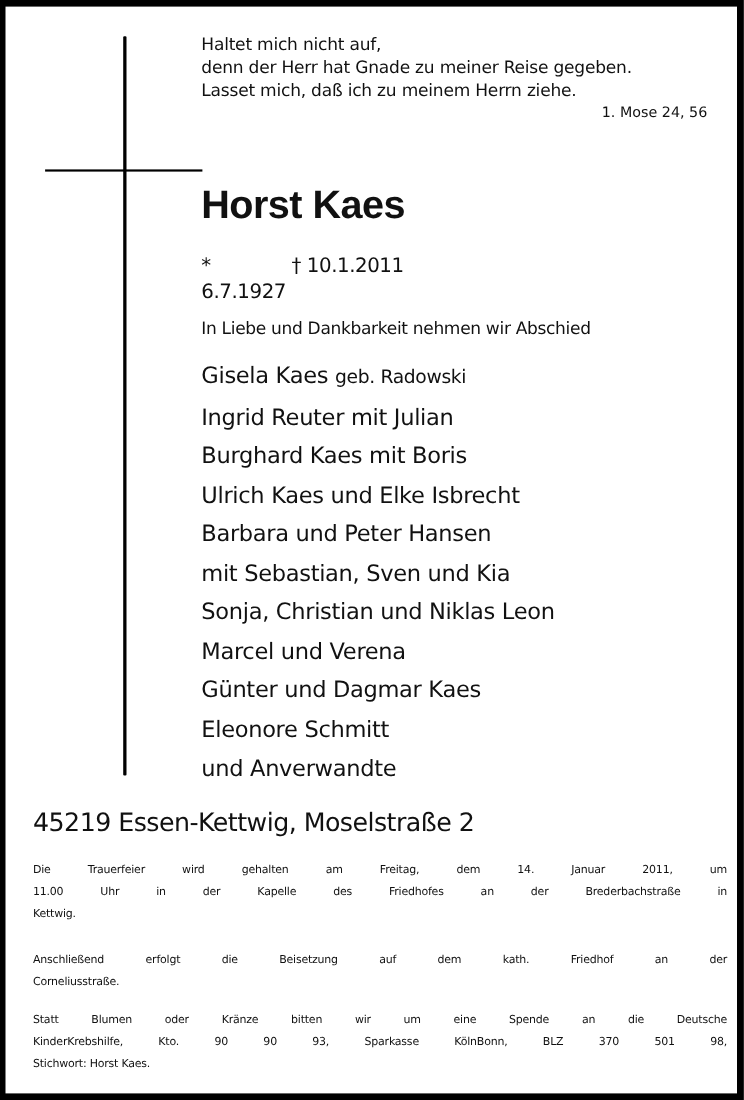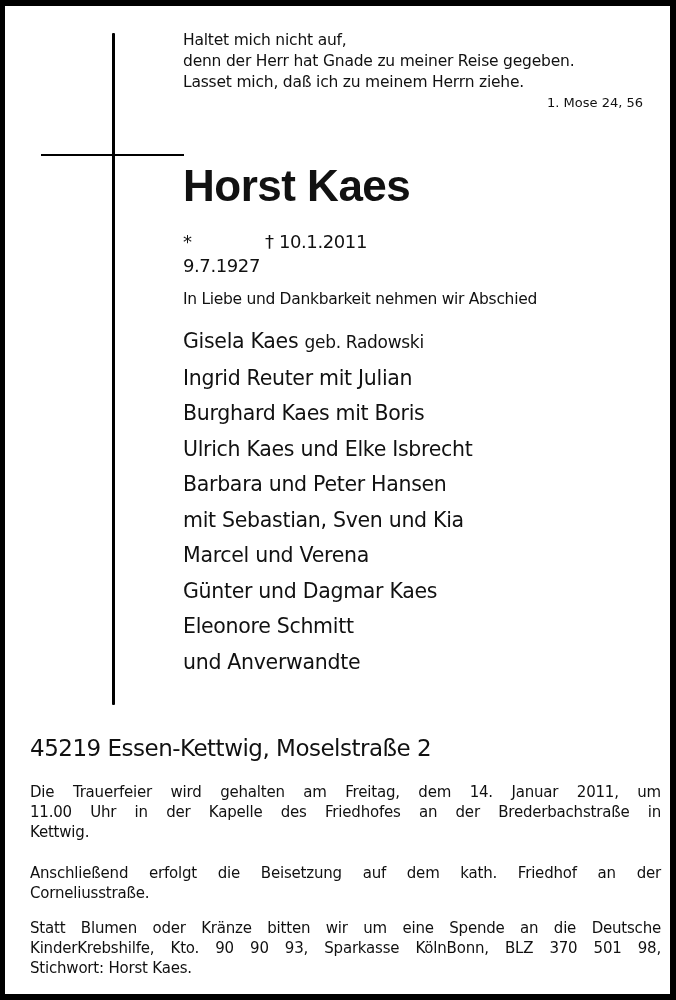--- a/index.html
+++ b/index.html
@@ -24,21 +24,21 @@
       position: absolute; left: 178px; top: 24px; width: 460px;
       font-size: 15.5px; line-height: 21px; letter-spacing: -0.2px;
     }
     .verse-ref {
       position: absolute; left: 178px; top: 88px; width: 460px;
       text-align: right; font-size: 13px; line-height: 18px;
     }
     .name {
       position: absolute; left: 178px; top: 152px;
       font-family: "Liberation Sans", sans-serif;
-      font-weight: bold; font-size: 44px; line-height: 56px; letter-spacing: -0.5px;
+      font-weight: bold; font-size: 36px; line-height: 56px; letter-spacing: -0.5px;
     }
     .dates {
       position: absolute; left: 178px; top: 224px;
       font-size: 18px; line-height: 24px; letter-spacing: -0.4px;
       display: flex;
     }
     .dates .birth { width: 78px; }
     .dates .death { margin-left: 4px; }
     .farewell {
       position: absolute; left: 178px; top: 282px;
@@ -48,21 +48,21 @@
       position: absolute; left: 178px; top: 318px;
       font-size: 20.5px; line-height: 35.5px; letter-spacing: -0.3px;
     }
     .mourners .note { font-size: 17px; }
     .address {
       position: absolute; left: 25px; top: 730px;
       font-size: 23px; line-height: 24px; letter-spacing: -0.5px;
     }
     .para {
       position: absolute; left: 25px; width: 631px;
-      font-size: 15px; line-height: 20px; text-align: justify;
+      font-size: 10px; line-height: 20px; text-align: justify;
       letter-spacing: -0.2px;
     }
     .p1 { top: 776px; }
     .p2 { top: 857px; }
     .p3 { top: 912px; }
     .para span.line { display: block; text-align: justify; text-align-last: justify; }
     .para span.line.last { text-align-last: left; }
   </style>
 </head>
 <body>
@@ -75,36 +75,37 @@
   <div class="verse">
     <div>Haltet mich nicht auf,</div>
     <div>denn der Herr hat Gnade zu meiner Reise gegeben.</div>
     <div>Lasset mich, daß ich zu meinem Herrn ziehe.</div>
   </div>
   <div class="verse-ref">1. Mose 24, 56</div>
 
   <div class="name">Horst Kaes</div>
 
   <div class="dates">
-    <span class="birth">* 9.7.1927</span>
+    <span class="birth">* 6.7.1927</span>
     <span class="death">† 10.1.2011</span>
   </div>
 
   <div class="farewell">In Liebe und Dankbarkeit nehmen wir Abschied</div>
 
   <div class="mourners">
     <div>
       <span>Gisela Kaes</span>
       <span class="note">geb. Radowski</span>
     </div>
     <div>Ingrid Reuter mit Julian</div>
     <div>Burghard Kaes mit Boris</div>
     <div>Ulrich Kaes und Elke Isbrecht</div>
     <div>Barbara und Peter Hansen</div>
     <div>mit Sebastian, Sven und Kia</div>
+    <div>Sonja, Christian und Niklas Leon</div>
     <div>Marcel und Verena</div>
     <div>Günter und Dagmar Kaes</div>
     <div>Eleonore Schmitt</div>
     <div>und Anverwandte</div>
   </div>
 
   <div class="address">45219 Essen-Kettwig, Moselstraße 2</div>
 
   <div class="para p1">
     <span class="line">Die Trauerfeier wird gehalten am Freitag, dem 14. Januar 2011, um</span>

